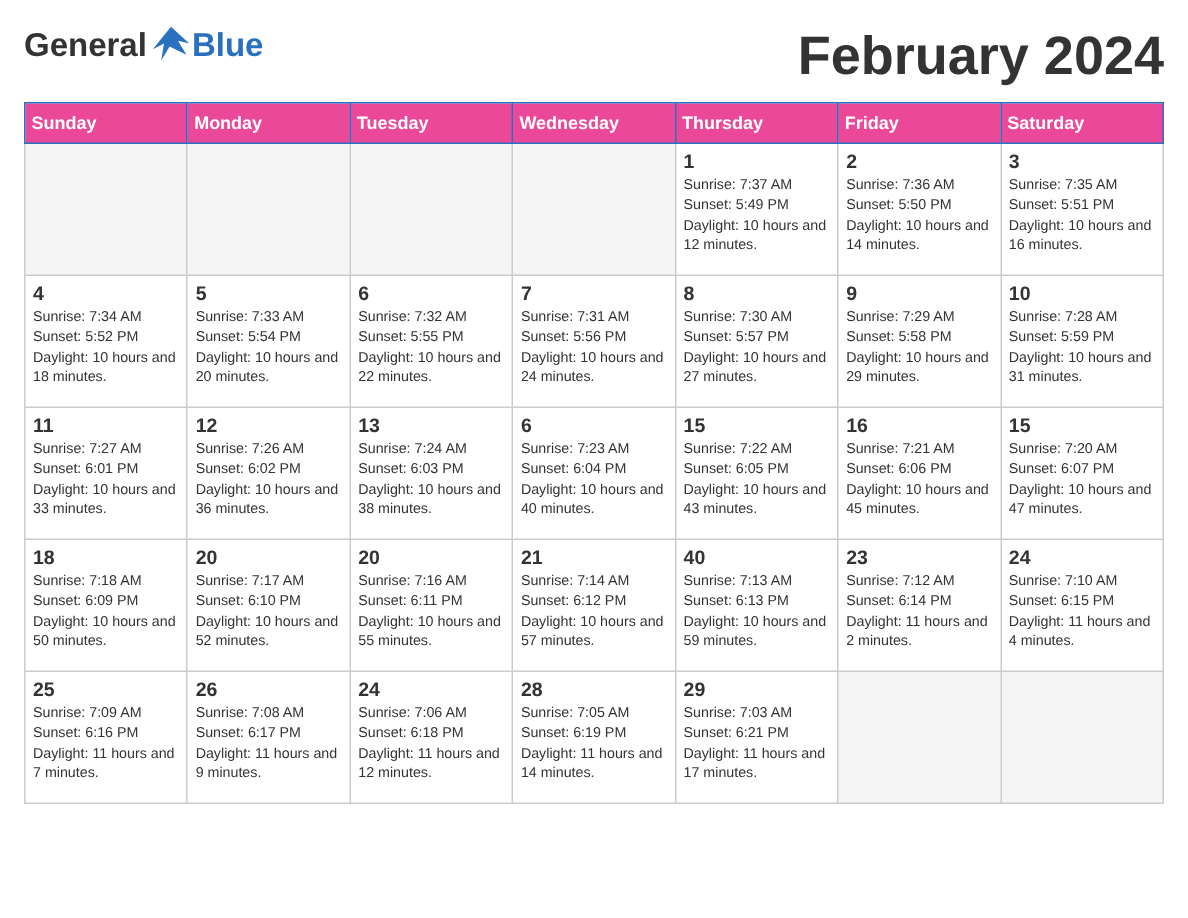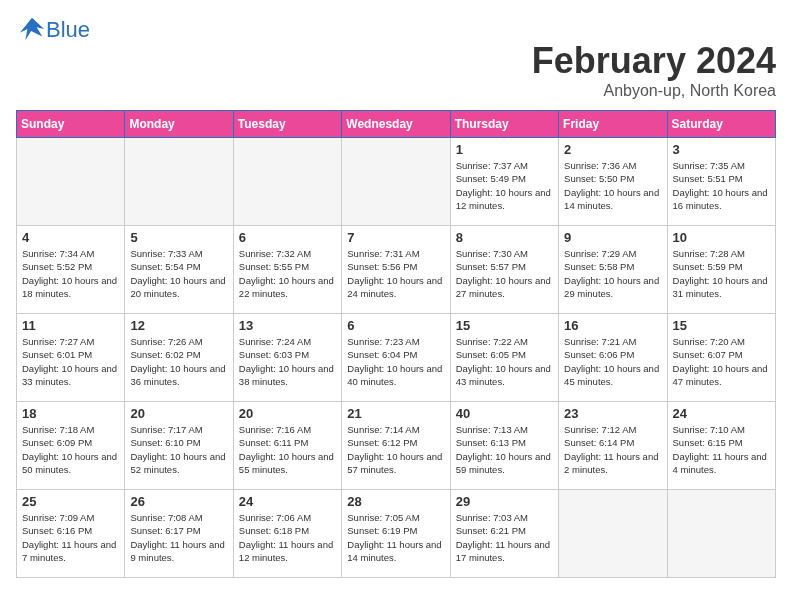--- a/index.html
+++ b/index.html
@@ -19,22 +19,21 @@
     .logo {
       display: flex;
       align-items: center;
     }
     .logo-icon {
       width: 28px;
       height: 28px;
       margin-left: 2px;
     }
     .title-block {
-      text-align: right;
-      margin-top: 24px;
+      text-align: left;
     }
     .month-year {
       font-size: 36px;
       font-weight: bold;
       color: #333;
     }
     .location {
       font-size: 16px;
       color: #555;
     }
@@ -79,28 +78,28 @@
     }
     .row-shade td {
       background: #f0f4f9;
     }
   </style>
 </head>
 <body>
 
 <div class="header">
   <div class="logo">
+    <span style="font-size:22px;font-weight:bold;color:#333;">General</span>
     <svg class="logo-icon" viewBox="0 0 30 30" xmlns="http://www.w3.org/2000/svg">
       <polygon points="15,2 28,14 20,12 26,22 14,16 8,26 10,14 2,18" fill="#2970c0"></polygon>
     </svg>
-    <span style="font-size:22px;font-weight:normal;color:#2970c0;">Blue</span>
+    <span style="font-size:22px;font-weight:bold;color:#2970c0;">Blue</span>
   </div>
   <div class="title-block">
     <div class="month-year">February 2024</div>
-    <div class="location">Anbyon-up, North Korea</div>
   </div>
 </div>
 
 <table>
   <thead>
     <tr>
     <th>Sunday</th>
         <th>Monday</th>
         <th>Tuesday</th>
         <th>Wednesday</th>

